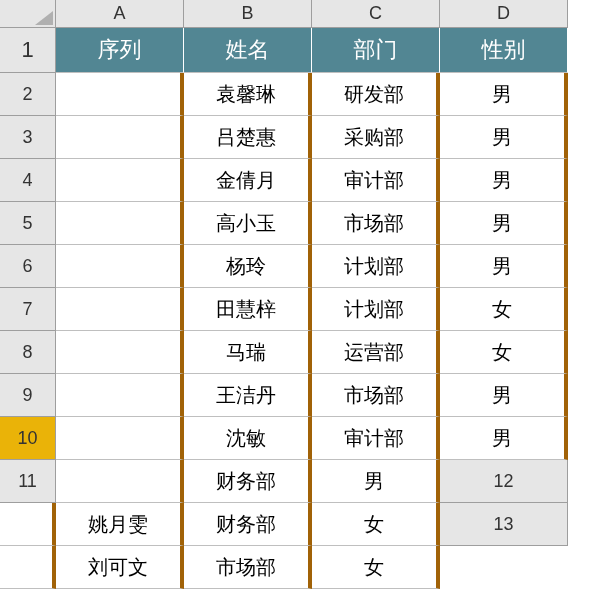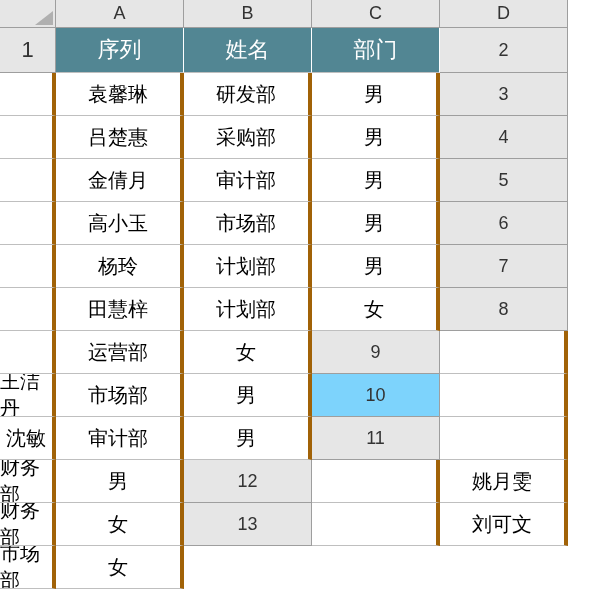--- a/index.html
+++ b/index.html
@@ -45,21 +45,21 @@
     background: #e6e6e6;
     border-right: 1px solid #9e9e9e;
     border-bottom: 1px solid #9e9e9e;
     display: flex;
     align-items: center;
     justify-content: center;
     color: #333;
     font-size: 18px;
   }
   .rowhdr.sel {
-    background: #7dd3fc;
+    background: #eab308;
   }
   .cell {
     border-right: 4px solid #a16207;
     border-bottom: 1px solid #bfbfbf;
     display: flex;
     align-items: center;
     justify-content: center;
     color: #000;
     background: #fff;
     overflow: hidden;
@@ -81,20 +81,21 @@
 <div class="sheet" id="grid" style="grid-template-rows: 28px 45px repeat(12, 43px);">
     <div class="corner"></div>
     <div class="hdr">A</div>
     <div class="hdr">B</div>
     <div class="hdr">C</div>
     <div class="hdr">D</div>
     <div class="rowhdr tallhdr" style="height: 45px;">1</div>
     <div class="cell th" style="height: 45px;">序列</div>
     <div class="cell th" style="height: 45px; text-align: center;">姓名</div>
     <div class="cell th" style="height: 45px; text-align: right;">部门</div>
+    <div class="cell th" style="height: 45px;">性别</div>
     <div class="rowhdr">2</div>
     <div class="cell"></div>
     <div class="cell">袁馨琳</div>
     <div class="cell">研发部</div>
     <div class="cell">男</div>
     <div class="rowhdr">3</div>
     <div class="cell"></div>
     <div class="cell">吕楚惠</div>
     <div class="cell">采购部</div>
     <div class="cell">男</div>
@@ -113,20 +114,21 @@
     <div class="cell">杨玲</div>
     <div class="cell">计划部</div>
     <div class="cell">男</div>
     <div class="rowhdr">7</div>
     <div class="cell"></div>
     <div class="cell">田慧梓</div>
     <div class="cell">计划部</div>
     <div class="cell">女</div>
     <div class="rowhdr">8</div>
     <div class="cell"></div>
+    <div class="cell">马瑞</div>
     <div class="cell">运营部</div>
     <div class="cell">女</div>
     <div class="rowhdr">9</div>
     <div class="cell"></div>
     <div class="cell">王洁丹</div>
     <div class="cell">市场部</div>
     <div class="cell">男</div>
     <div class="rowhdr sel">10</div>
     <div class="cell"></div>
     <div class="cell">沈敏</div>

